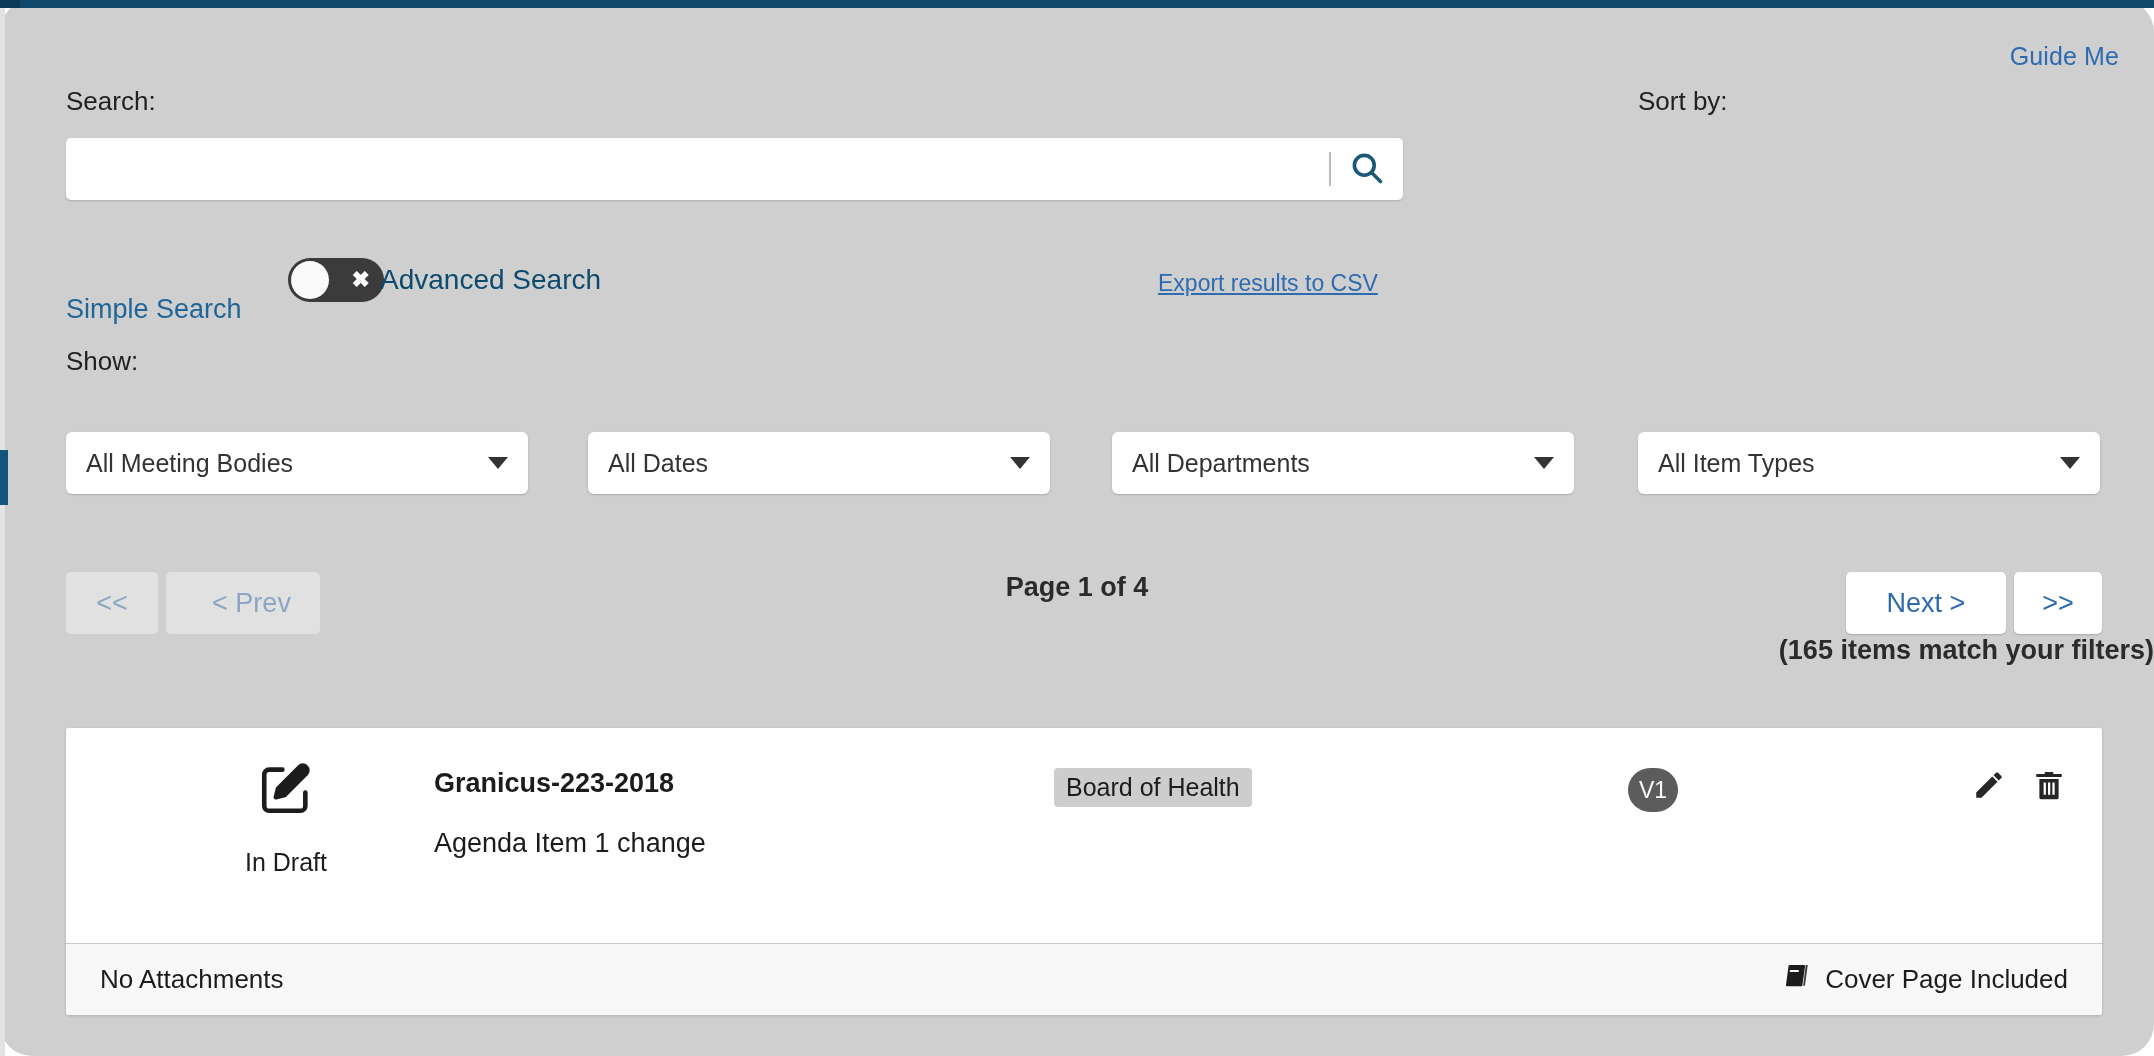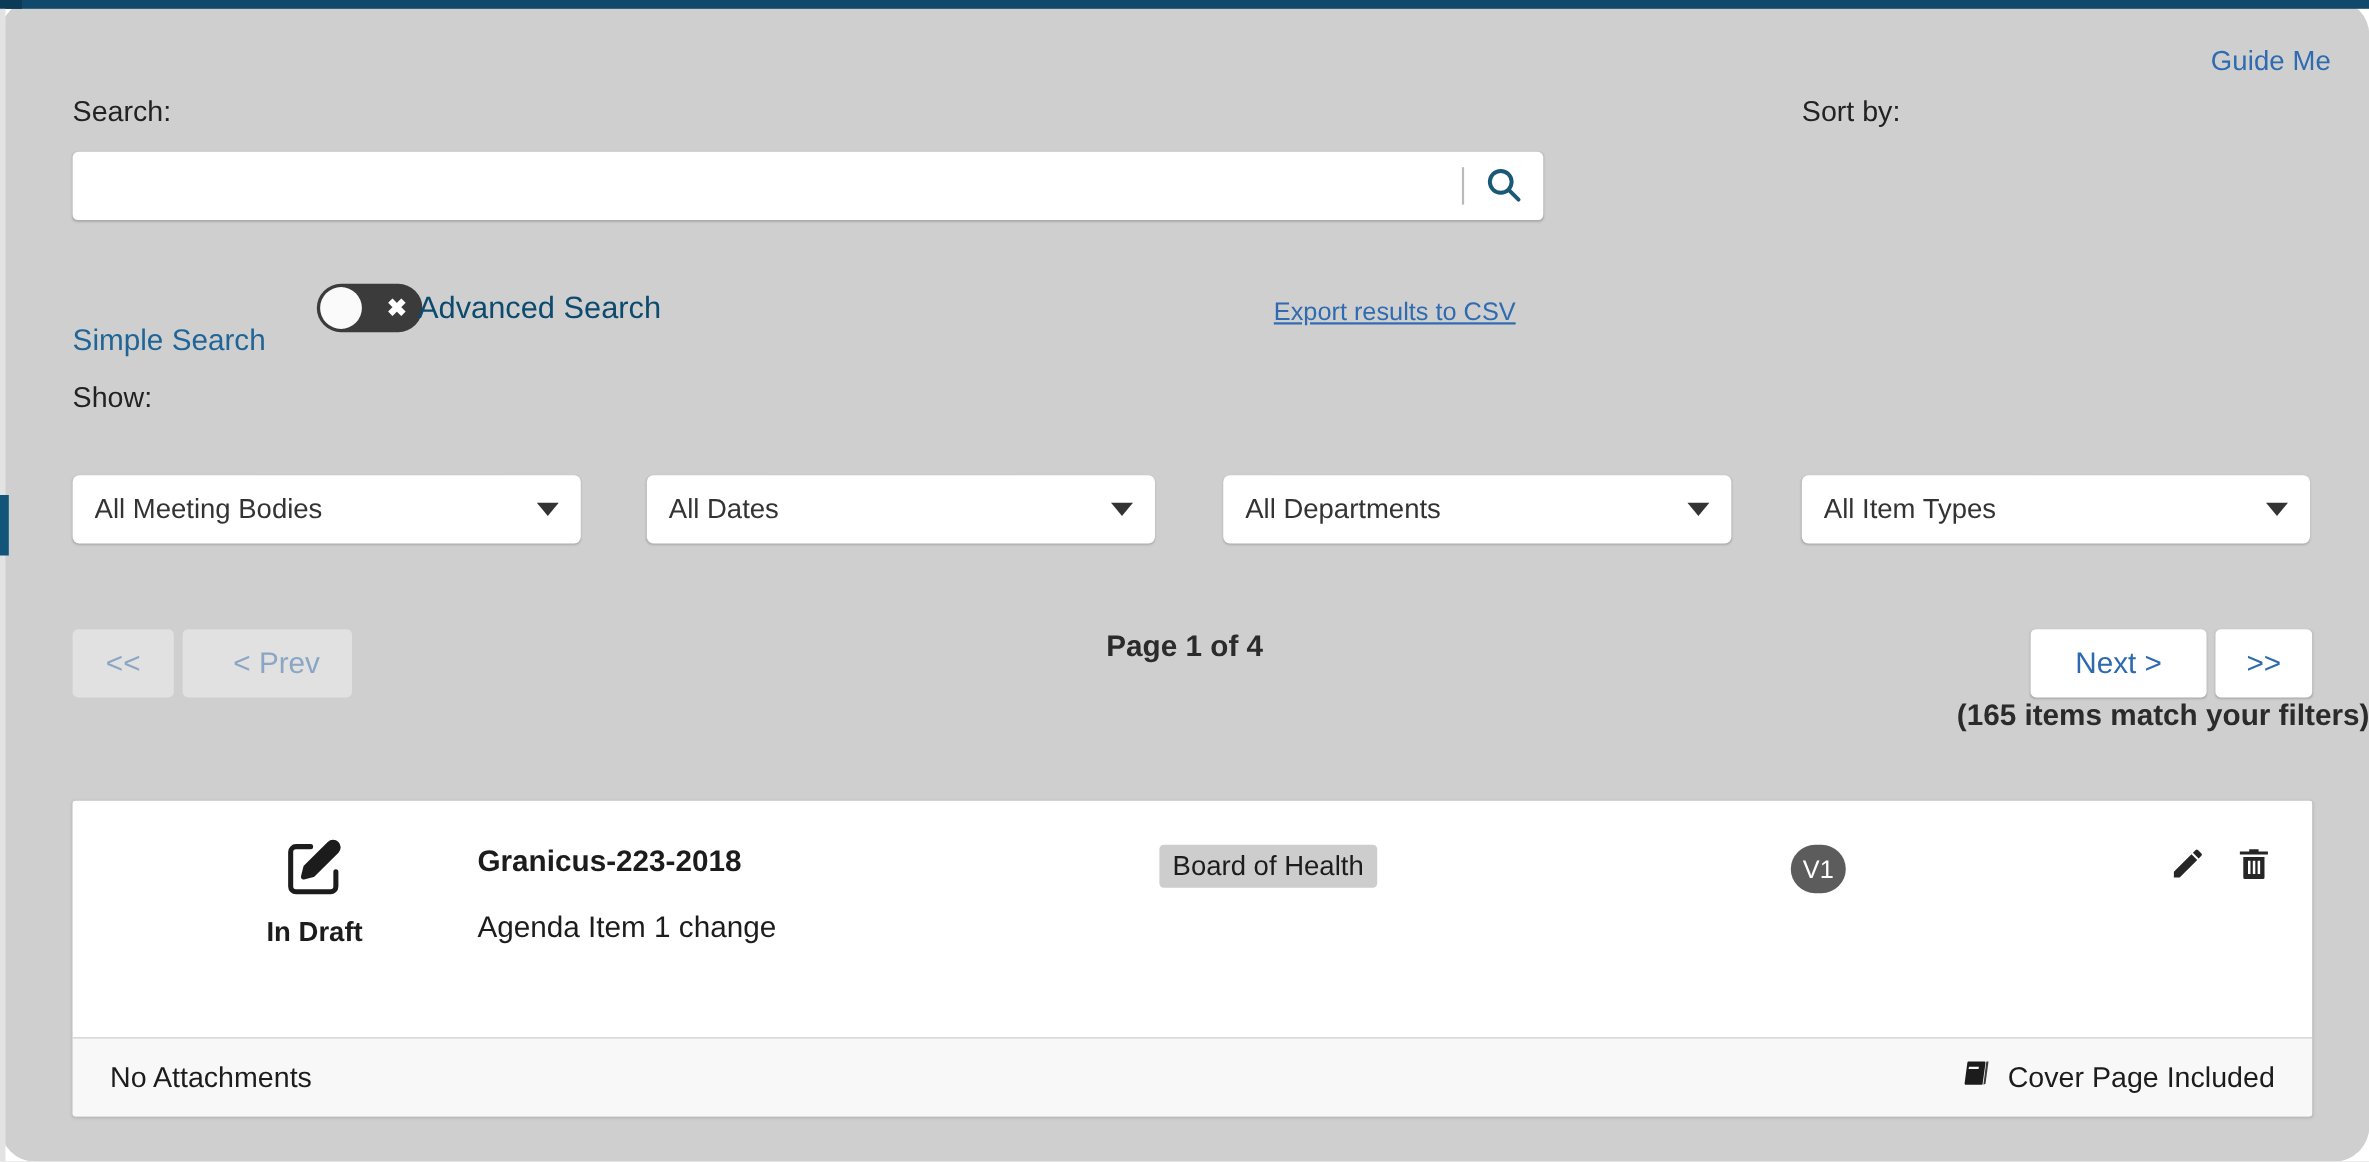--- a/index.html
+++ b/index.html
@@ -286,24 +286,24 @@
     height: 215px;
     background: #ffffff;
   }
   .status-cell {
     position: absolute;
     left: 130px; top: 32px;
     width: 180px;
     text-align: center;
   }
   .status-label {
-    margin-top: 10px;
+    margin-top: 26px;
     font-size: 25px;
     color: #1c1c1c;
-    font-weight: bold;
+    font-weight: normal;
   }
   .item-number {
     position: absolute;
     left: 368px; top: 40px;
     font-size: 27px;
     color: #1c1c1c;
     font-weight: bold;
     white-space: nowrap;
   }
   .item-title {

